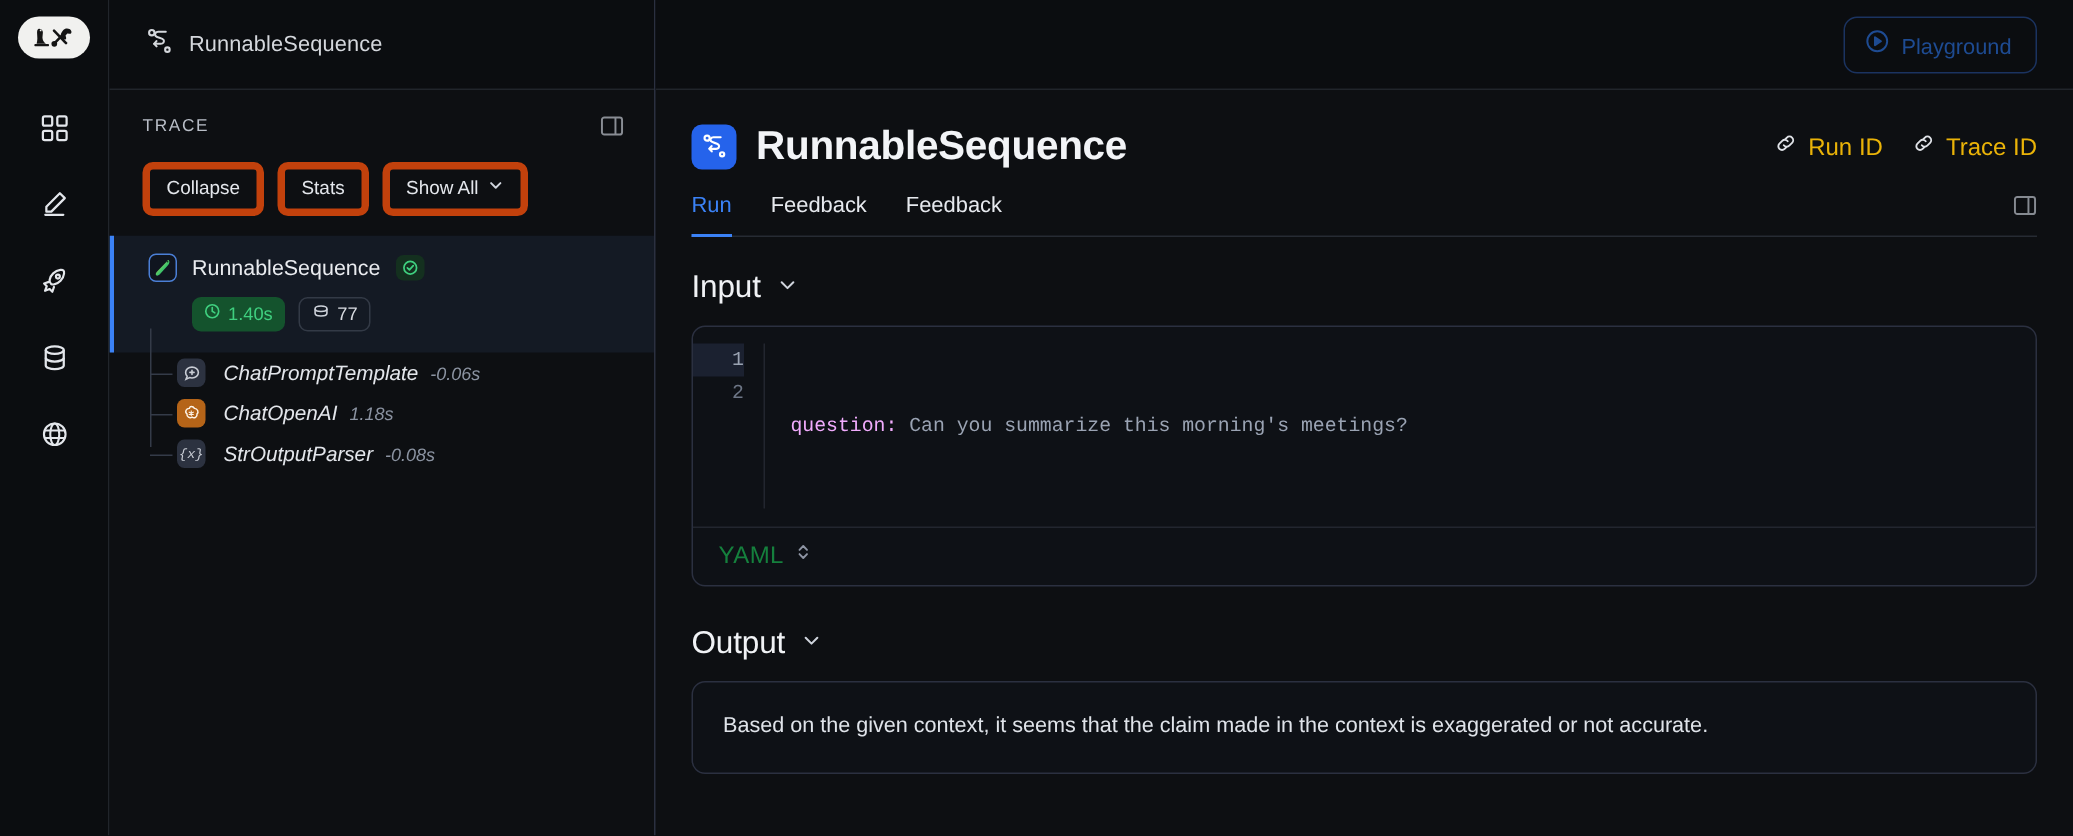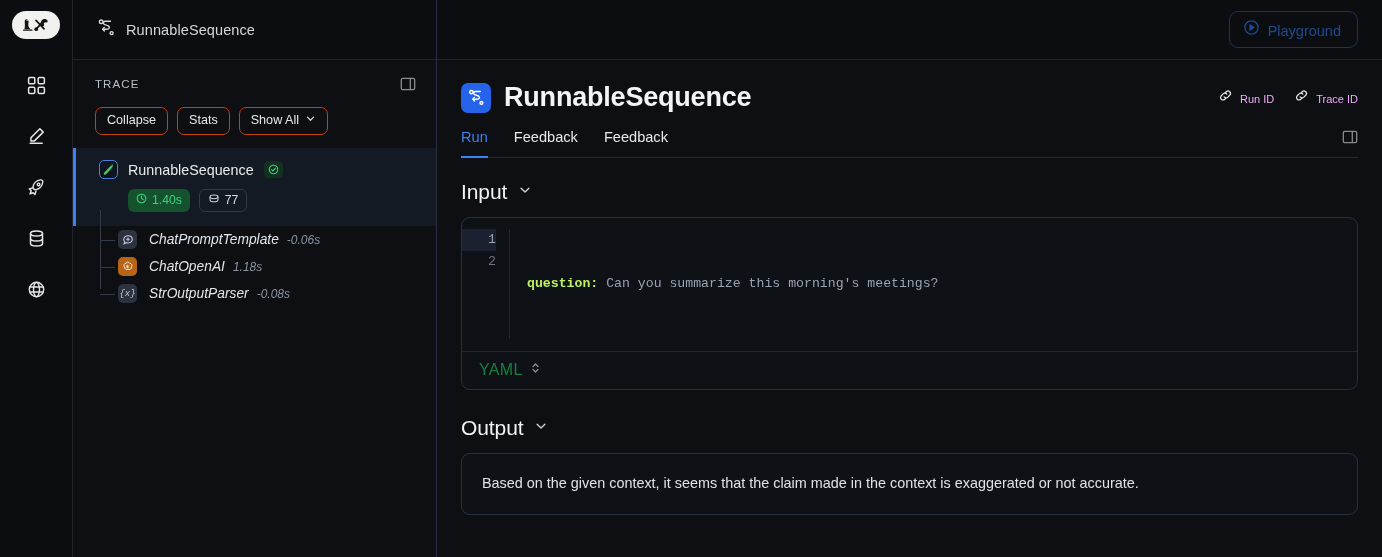--- a/index.html
+++ b/index.html
@@ -52,21 +52,21 @@
     padding: 18px 20px 0 22px;
     display: flex; align-items: flex-start; justify-content: space-between;
   }
   .trace-label {
     font-size: 11.5px; letter-spacing: 1.1px; color: #b9bec7; font-weight: 400;
   }
   .panel-toggle { cursor: pointer; opacity: .72; margin-top: -2px; }
 
   .trace-btns { display: flex; gap: 9px; padding: 11px 0 13px 22px; }
   .tbtn {
-    border: 1px solid #c2410c; background: transparent;
+    border: 5px solid #c2410c; background: transparent;
     color: #e4e7ec; font-size: 12.6px; font-family: inherit;
     border-radius: 7px; padding: 5px 11px 6px;
     display: flex; gap: 6px; cursor: pointer;
     line-height: 1.2;
   }
 
   .tree { flex: 1; overflow: hidden; position: relative; }
 
   .tree-row-root {
     position: relative;
@@ -146,21 +146,21 @@
     width: 30px; height: 30px; border-radius: 7px; background: #2563eb;
     display: flex; align-items: center; justify-content: center; flex: 0 0 30px;
   }
   .title-txt { font-size: 27px; font-weight: 700; color: #f2f4f7; letter-spacing: -.2px; }
   .id-links {
     position: absolute; right: 24px; top: 28px;
     display: flex; gap: 20px;
   }
   .id-link {
     display: flex; align-items: flex-end; gap: 7px;
-    font-size: 11px; color: #f0abfc; cursor: pointer;
+    font-size: 16px; color: #eab308; cursor: pointer;
   }
   .tabs {
     display: flex; gap: 26px; margin-top: 16px;
     border-bottom: 1px solid #262b33; position: relative; text-align: right;
   }
   .tab {
     font-size: 14.6px; color: #e6e9ee; padding-bottom: 11px; cursor: pointer;
     border-bottom: 2px solid transparent; margin-bottom: -1px;
   }
   .tab.active { color: #3b82f6; border-bottom-color: #3b82f6; }
@@ -183,21 +183,21 @@
     width: 48px; flex: 0 0 48px; text-align: right; padding-right: 13px;
     font-family: "Liberation Mono", monospace; font-size: 13.2px;
     color: #6d7686; line-height: 22px;
     border-right: 1px solid #22262f;
   }
   .gutter div:first-child { background: #1b2130; color: #9aa3b2; }
   .code-lines {
     padding-left: 17px; font-family: "Liberation Mono", monospace;
     font-size: 13.2px; line-height: 22px; white-space: pre;
   }
-  .k { color: #bef264; font-weight: bold; }
+  .k { color: #f0abfc; }
   .v { color: #9aa3b3; }
   .code-foot {
     border-top: 1px solid #22262f; padding: 9px 0 10px 17px;
     display: flex; align-items: center; gap: 7px;
   }
   .fmt { font-size: 16px; color: #15803d; letter-spacing: .3px; }
 
   .out-card {
     border: 1px solid #2b3040; border-radius: 9px;
     background: #0e1116; padding: 19px 20px 20px;

